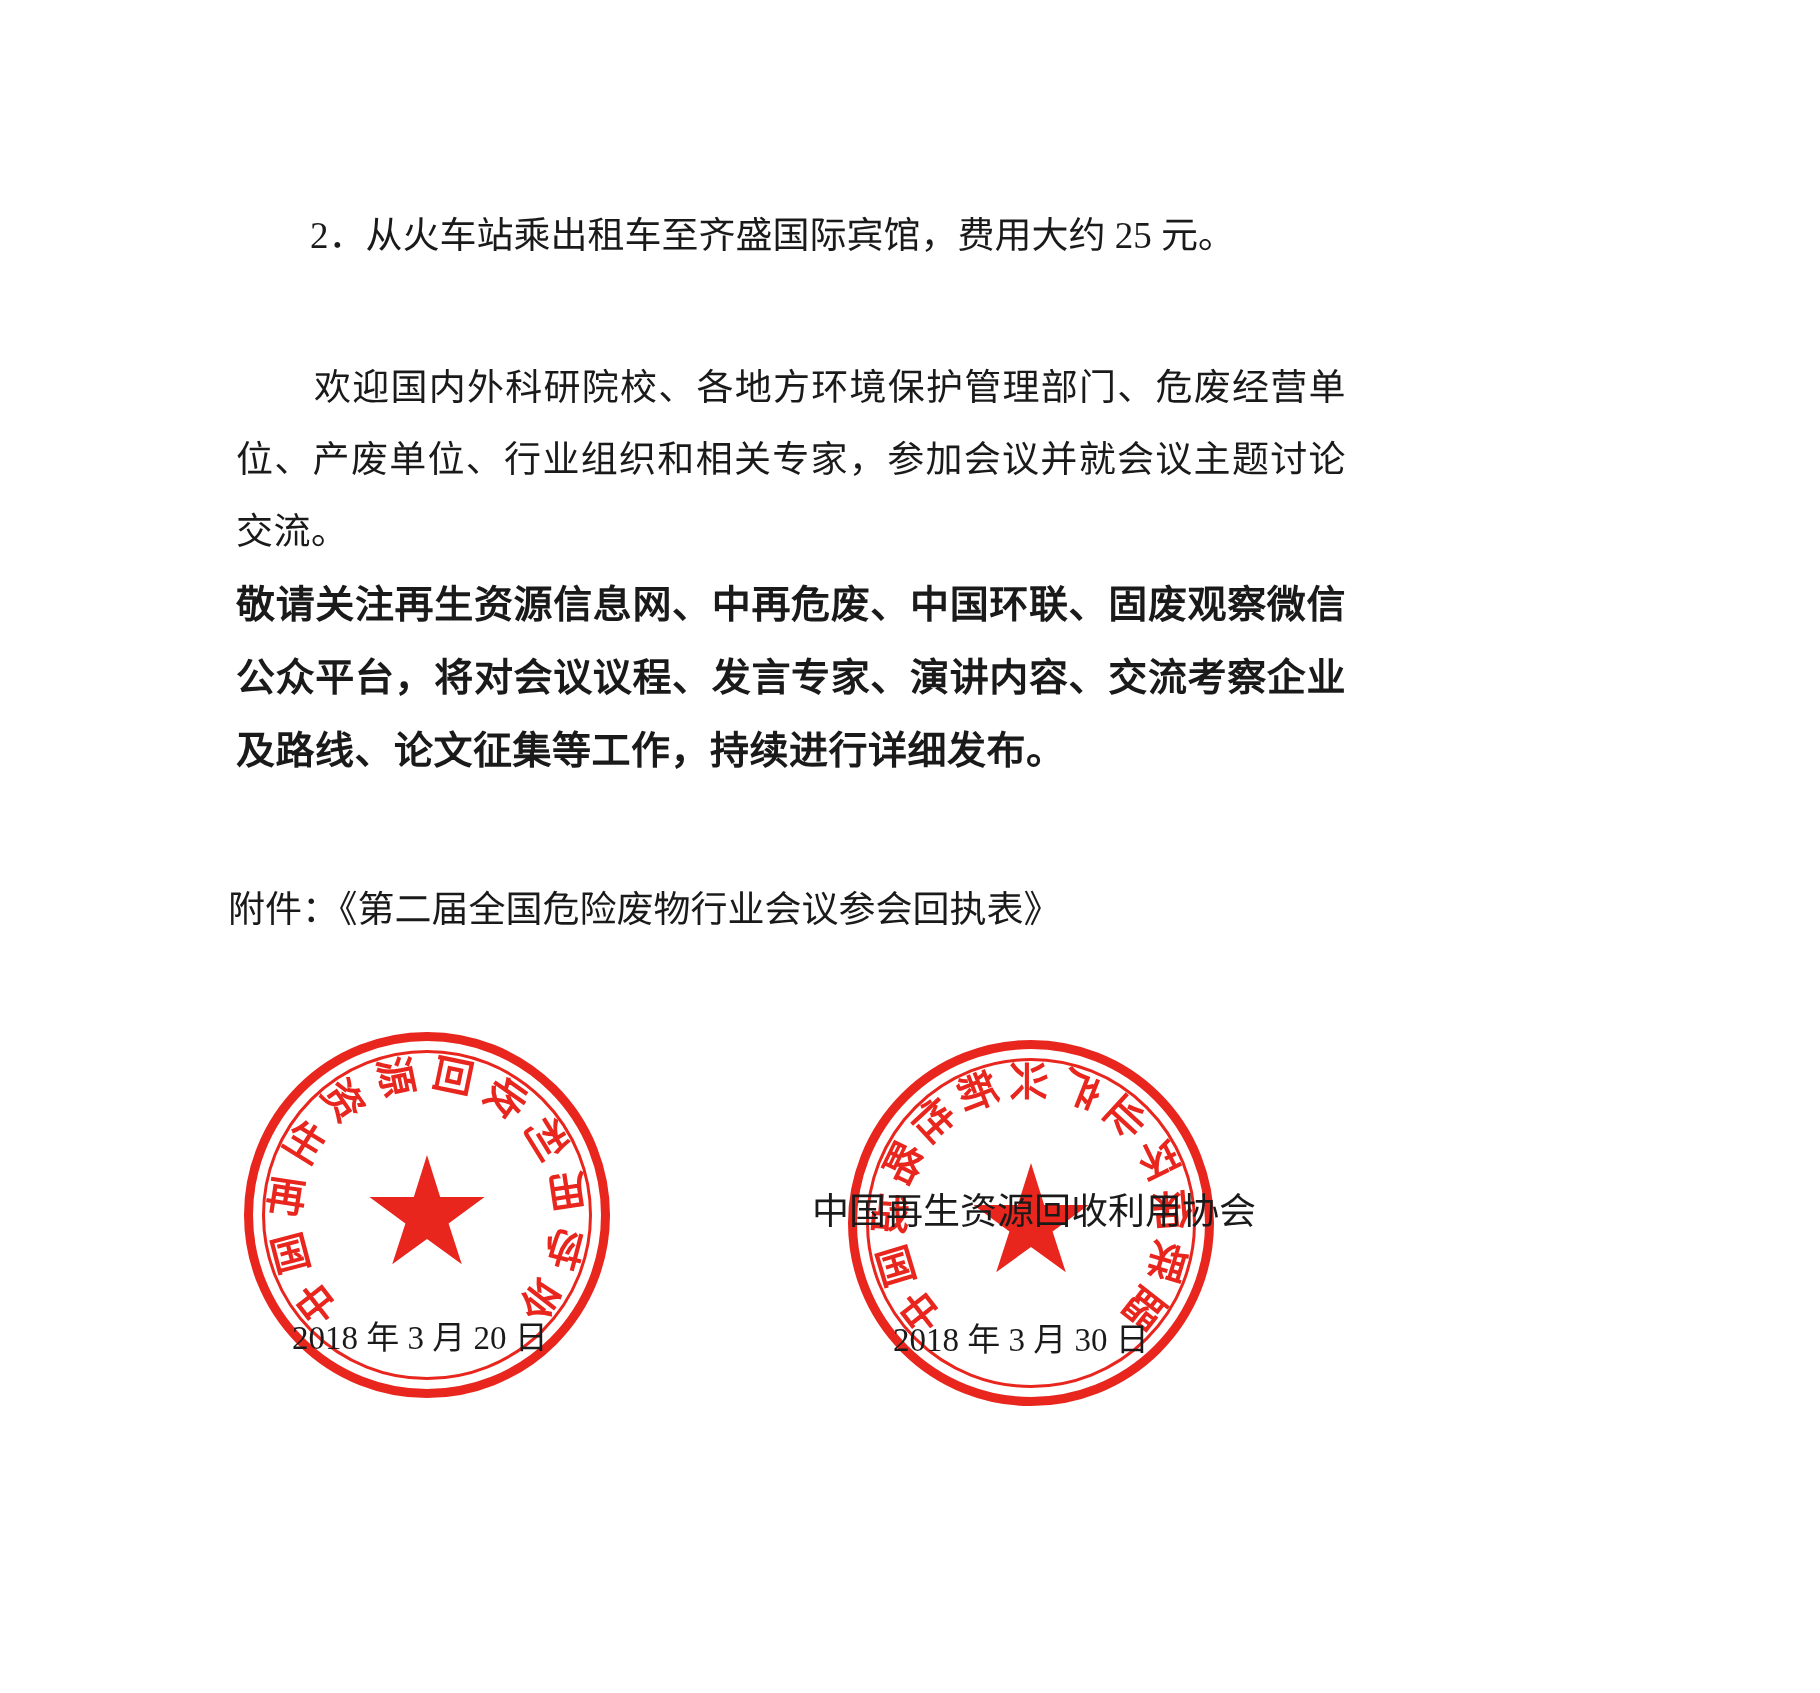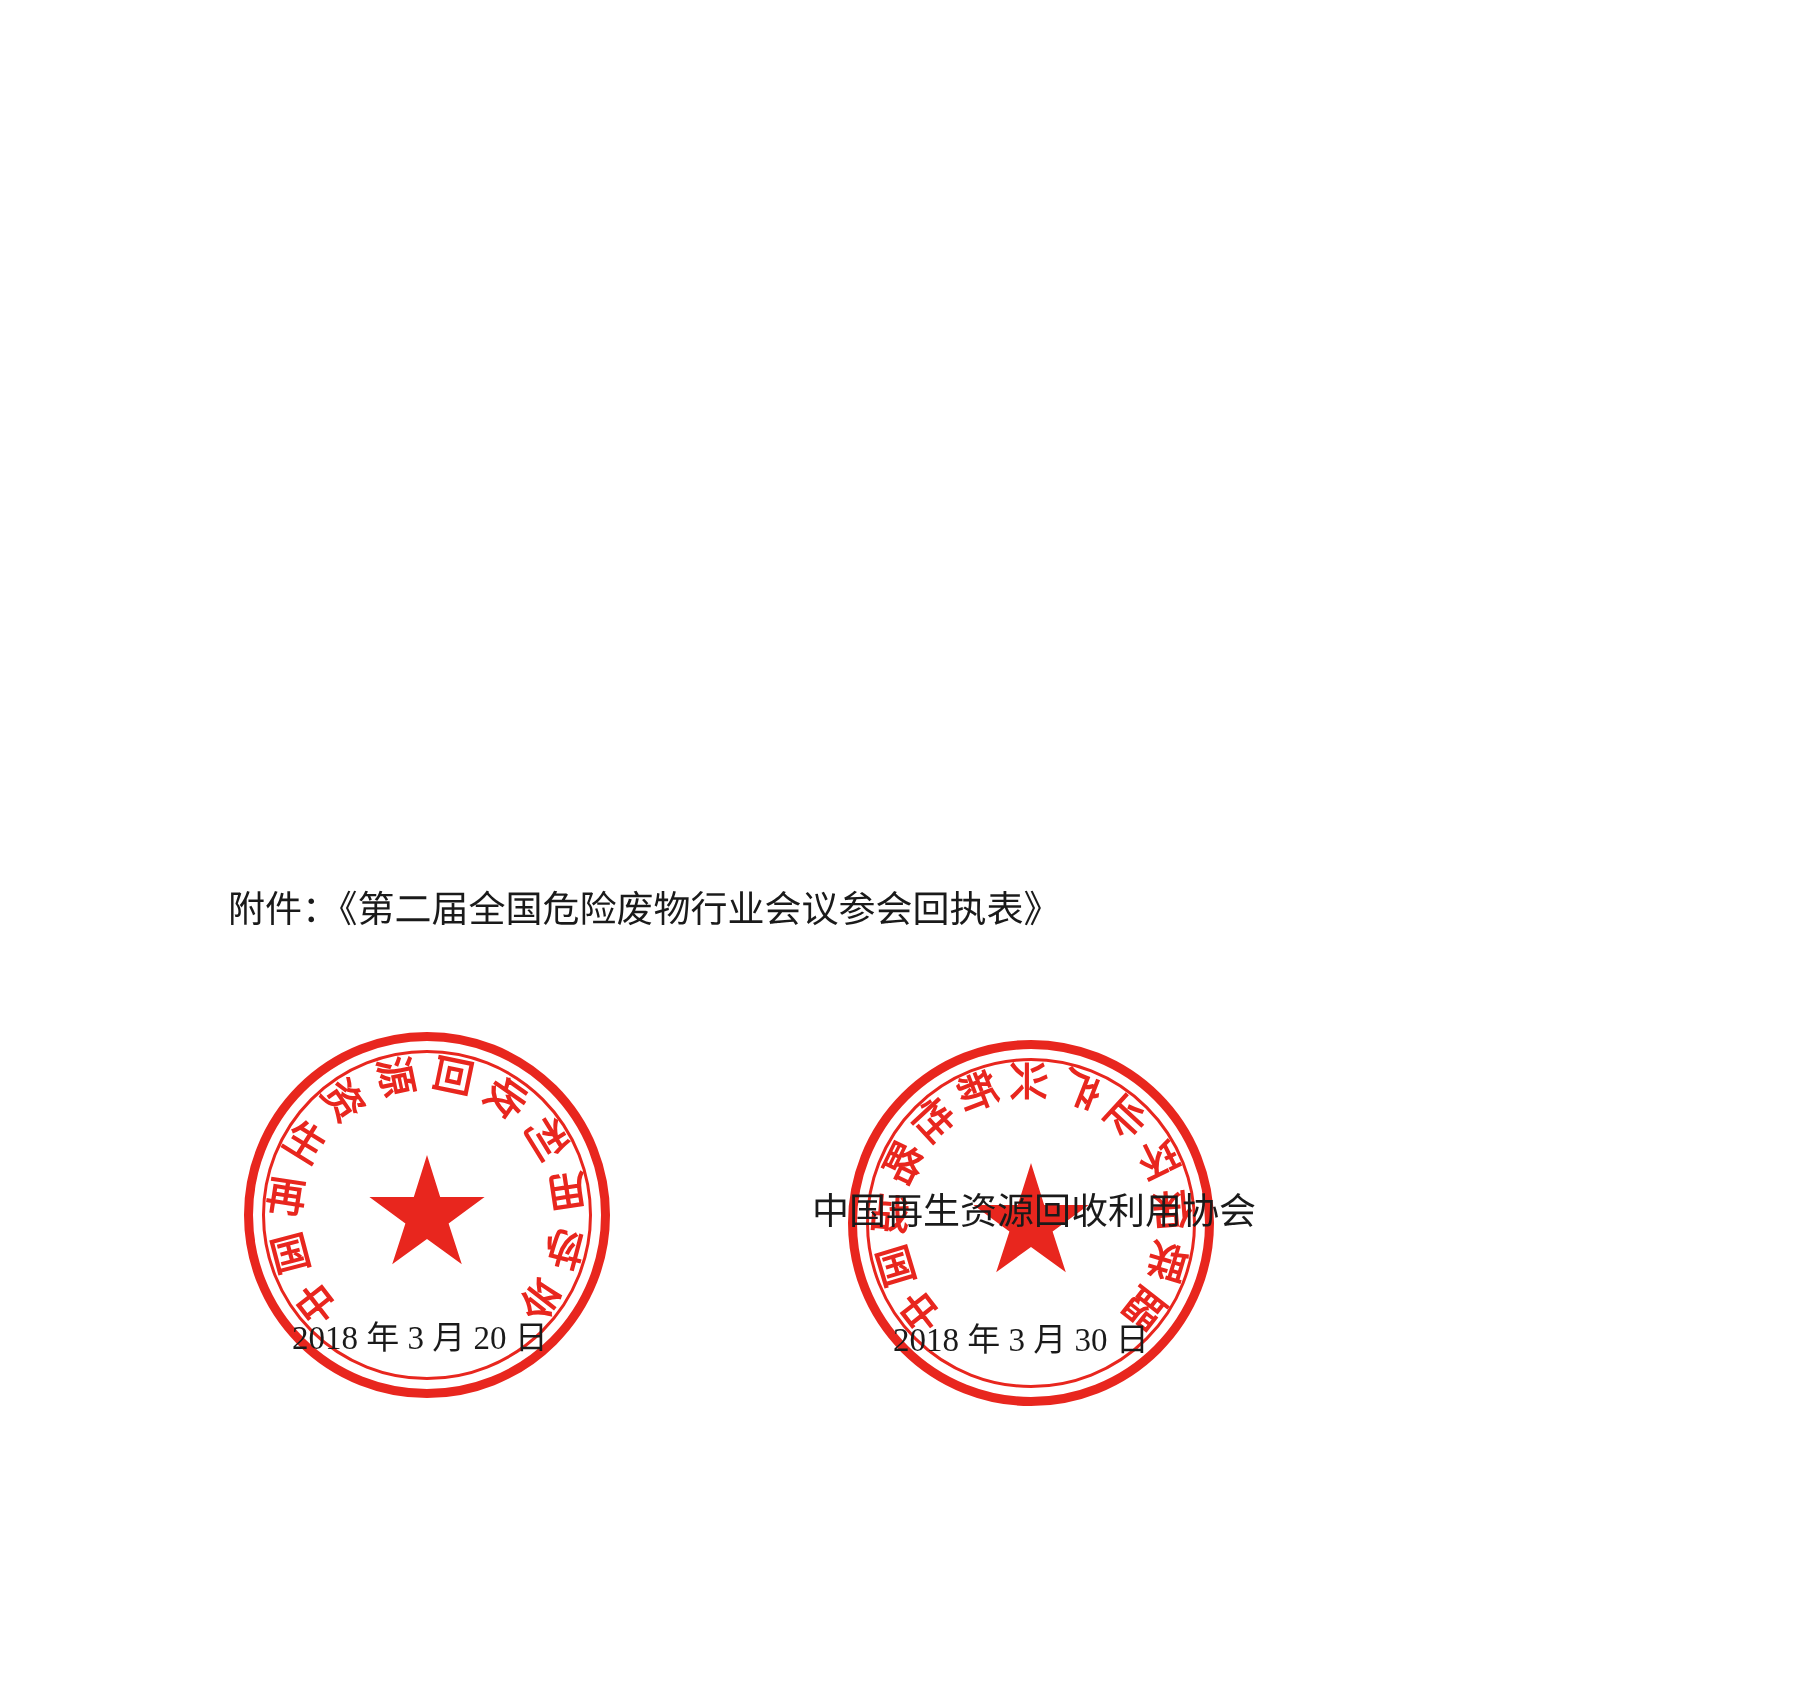--- a/index.html
+++ b/index.html
@@ -140,21 +140,26 @@
     white-space: nowrap;
   }
   .sig-date.d1 { left: 292px; top: 295px; }
   .sig-date.d2 { left: 893px; top: 297px; }
 </style>
 </head>
 <body>
 
 <div class="page">
 
-
+  <div class="line-item">2．从火车站乘出租车至齐盛国际宾馆，费用大约 25 元。</div>
+
+  <div class="block-welcome">
+    <div class="para indent">欢迎国内外科研院校、各地方环境保护管理部门、危废经营单位、产废单位、行业组织和相关专家，参加会议并就会议主题讨论交流。</div>
+    <div class="bold-block">敬请关注再生资源信息网、中再危废、中国环联、固废观察微信公众平台，将对会议议程、发言专家、演讲内容、交流考察企业及路线、论文征集等工作，持续进行详细发布。</div>
+  </div>
 
   <div class="attachment">附件：《第二届全国危险废物行业会议参会回执表》</div>
 
   <div class="sig-area">
 
     <div class="seal left">
       <div class="seal-inner"></div>
       <div class="star"></div>
       <div class="seal-text" id="sealtext0">
           <span style="color: rgb(232, 38, 30); transform: rotate(-128deg) translate(0px, -142px) rotate(90deg) translate(-50%, -50%);">中</span>

